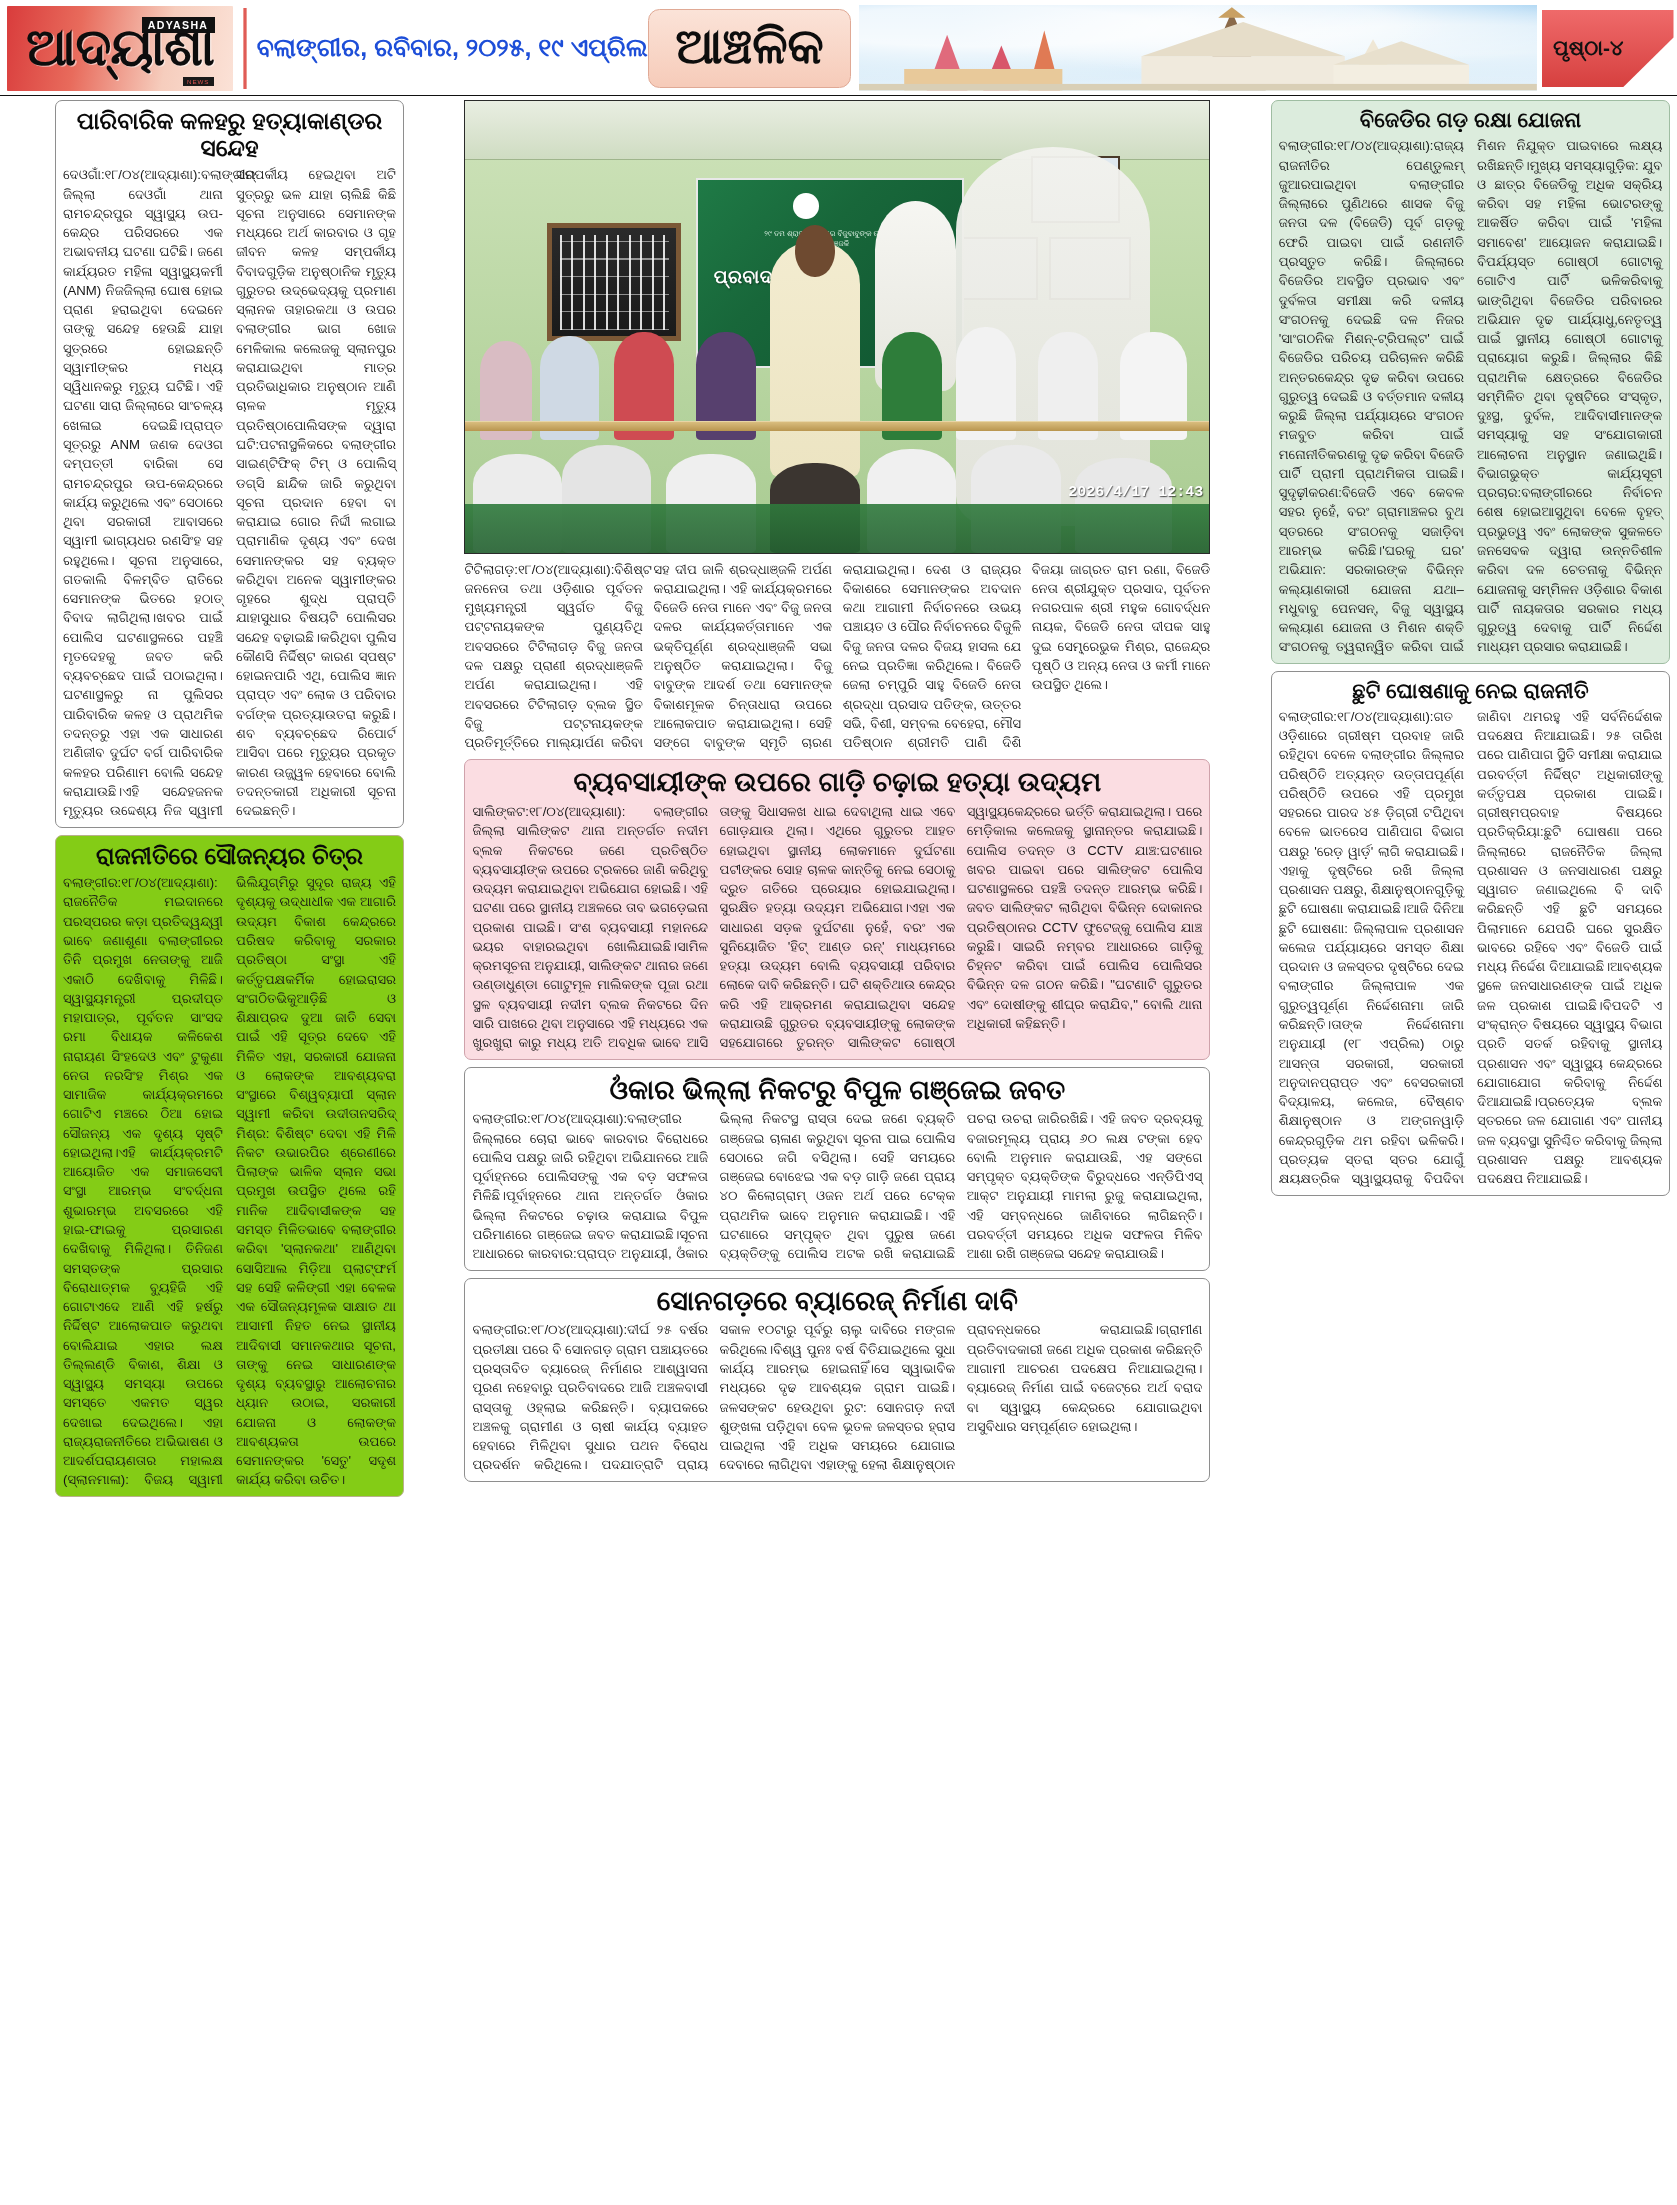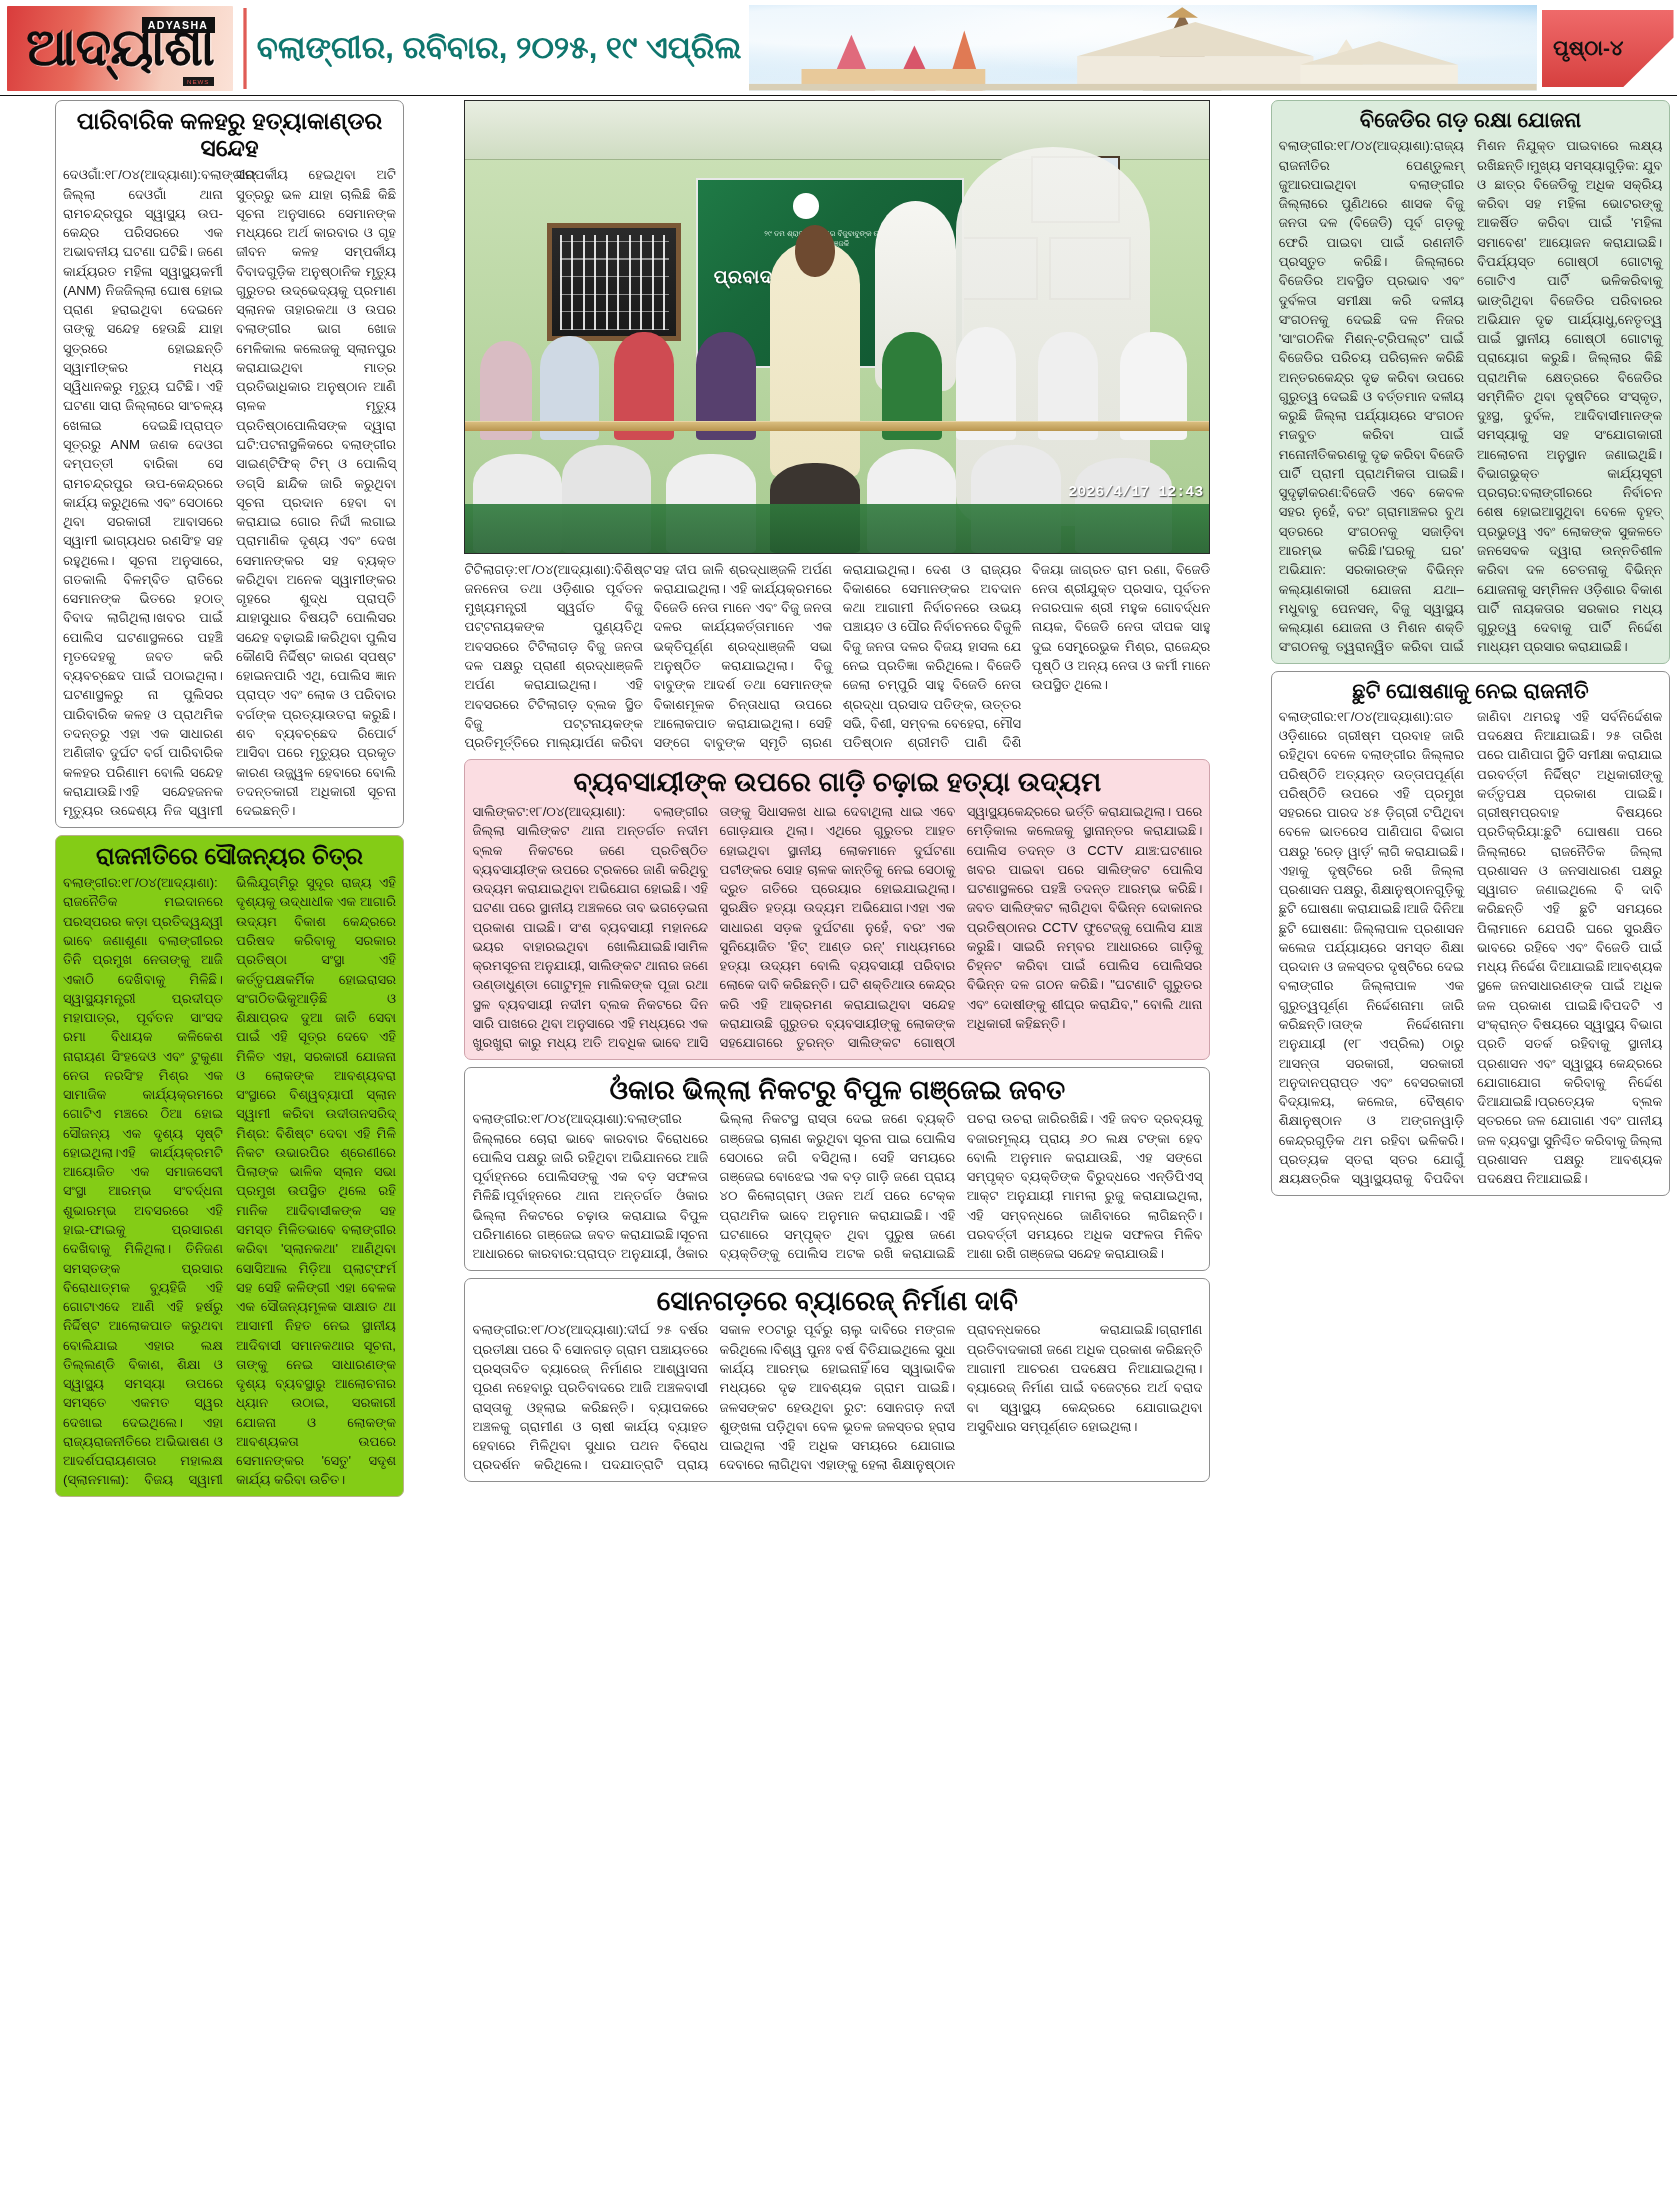--- a/index.html
+++ b/index.html
@@ -69,23 +69,23 @@
     letter-spacing:0.9px;
   }
   .mh-rule {
     width: 4.4px;
     margin: 8px 9.7px 6.2px 9.7px;
     background: linear-gradient(90deg,#f3b9ab,#d93c3c,#f3b9ab);
   }
   .mh-date {
     display: flex;
     align-items: center;
-    font-size: 31px;
-    font-weight: bold;
-    color: #0f766e;
+    font-size: 25px;
+    font-weight: bold;
+    color: #1d4ed8;
     white-space: nowrap;
     padding-right: 0;
   }
   .mh-section {
     margin: 8.8px 0 7px 0;
     padding: 0 26.5px;
     display: flex;
     align-items: center;
     justify-content: center;
     background: linear-gradient(180deg,#fbe3d8,#f6cbb9);
@@ -278,20 +278,23 @@
     <div class="mh-logo">
       <div class="mh-logo-text">ଆଦ୍ୟାଶା</div>
       <div class="mh-logo-eng">ADYASHA</div>
       <div class="mh-logo-smalltag">NEWS</div>
     </div>
 
     <div class="mh-rule"></div>
 
     <div class="mh-date">ବଲାଙ୍ଗୀର, ରବିବାର, ୨୦୨୫, ୧୯ ଏପ୍ରିଲ</div>
 
+    <div class="mh-section">
+      <div class="mh-section-text">ଆଞ୍ଚଳିକ</div>
+    </div>
 
     <div class="mh-temple">
       <div class="sky-haze"></div>
       <svg width="100%" height="100%" viewBox="0 0 600 200" preserveAspectRatio="none" style="position:absolute;inset:0;">
         <polygon points="60,200 78,70 96,200" fill="#e06a7c"></polygon>
         <polygon points="110,200 126,95 142,200" fill="#d8566a"></polygon>
         <polygon points="150,200 164,60 178,200" fill="#e07a54"></polygon>
         <rect x="40" y="150" width="140" height="50" fill="#e8c99a"></rect>
         <polygon points="300,200 330,15 360,200" fill="#8a6a4a"></polygon>
         <polygon points="318,30 330,5 342,30" fill="#c9a063"></polygon>

